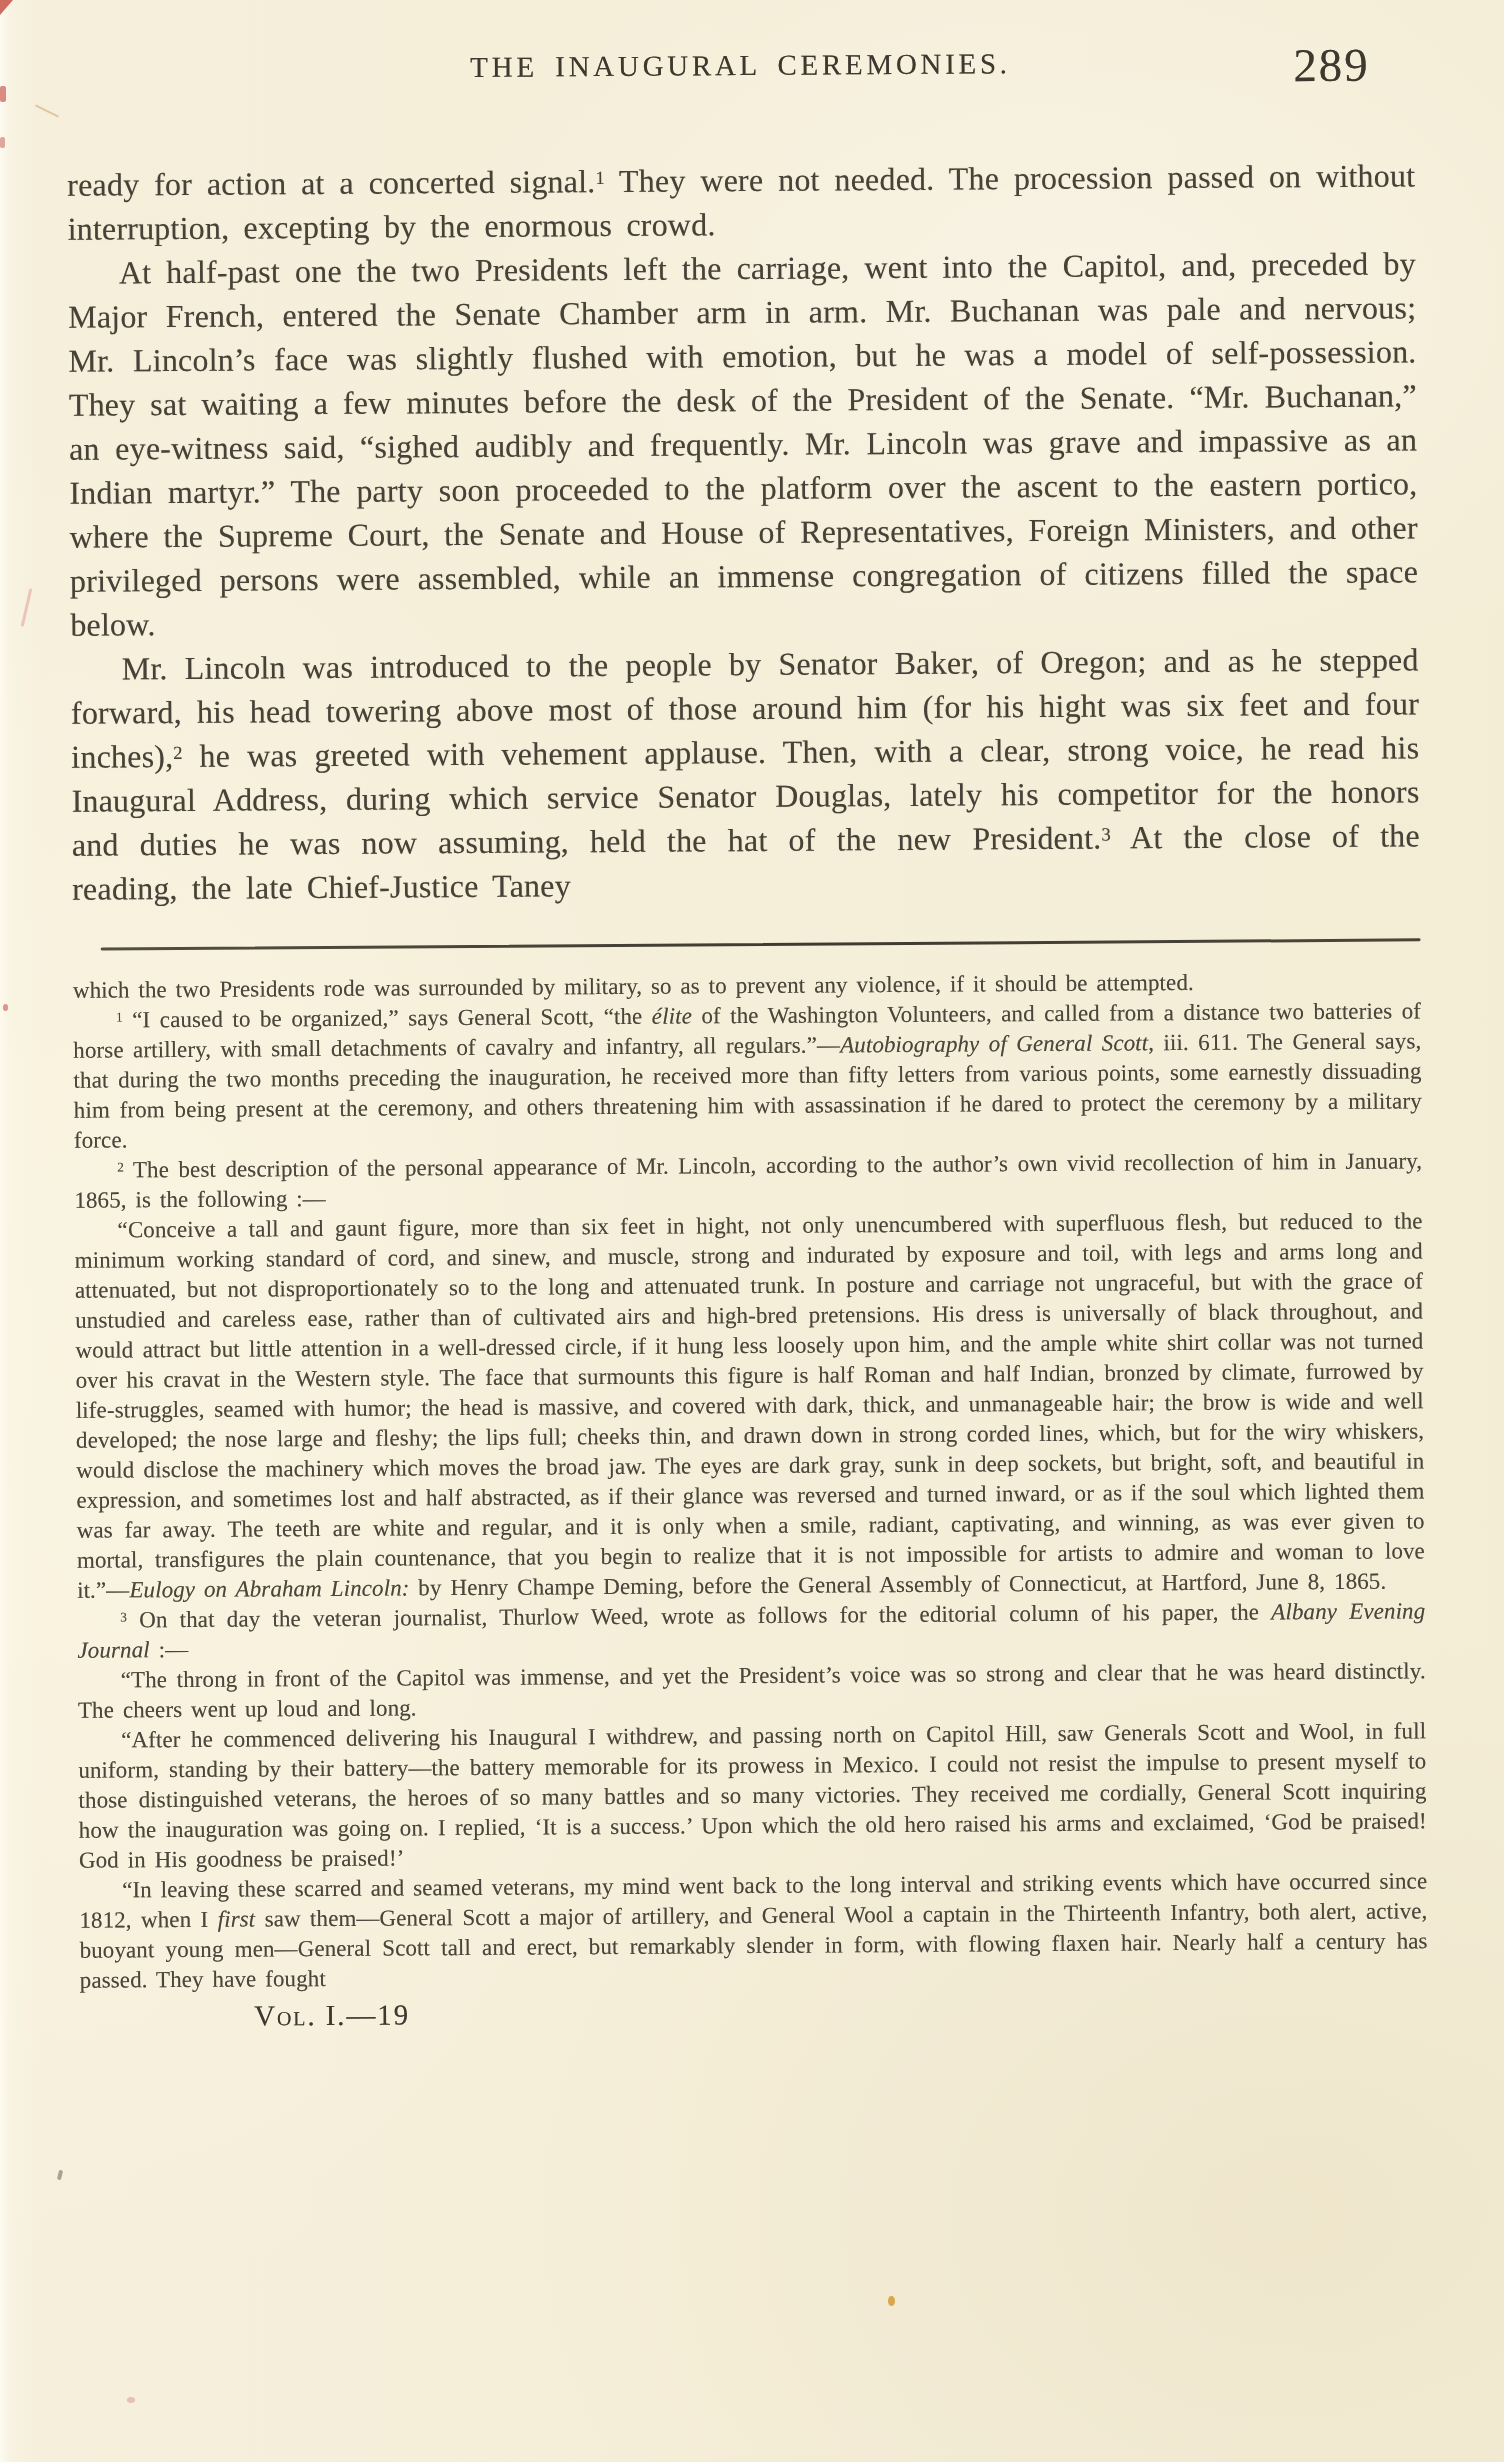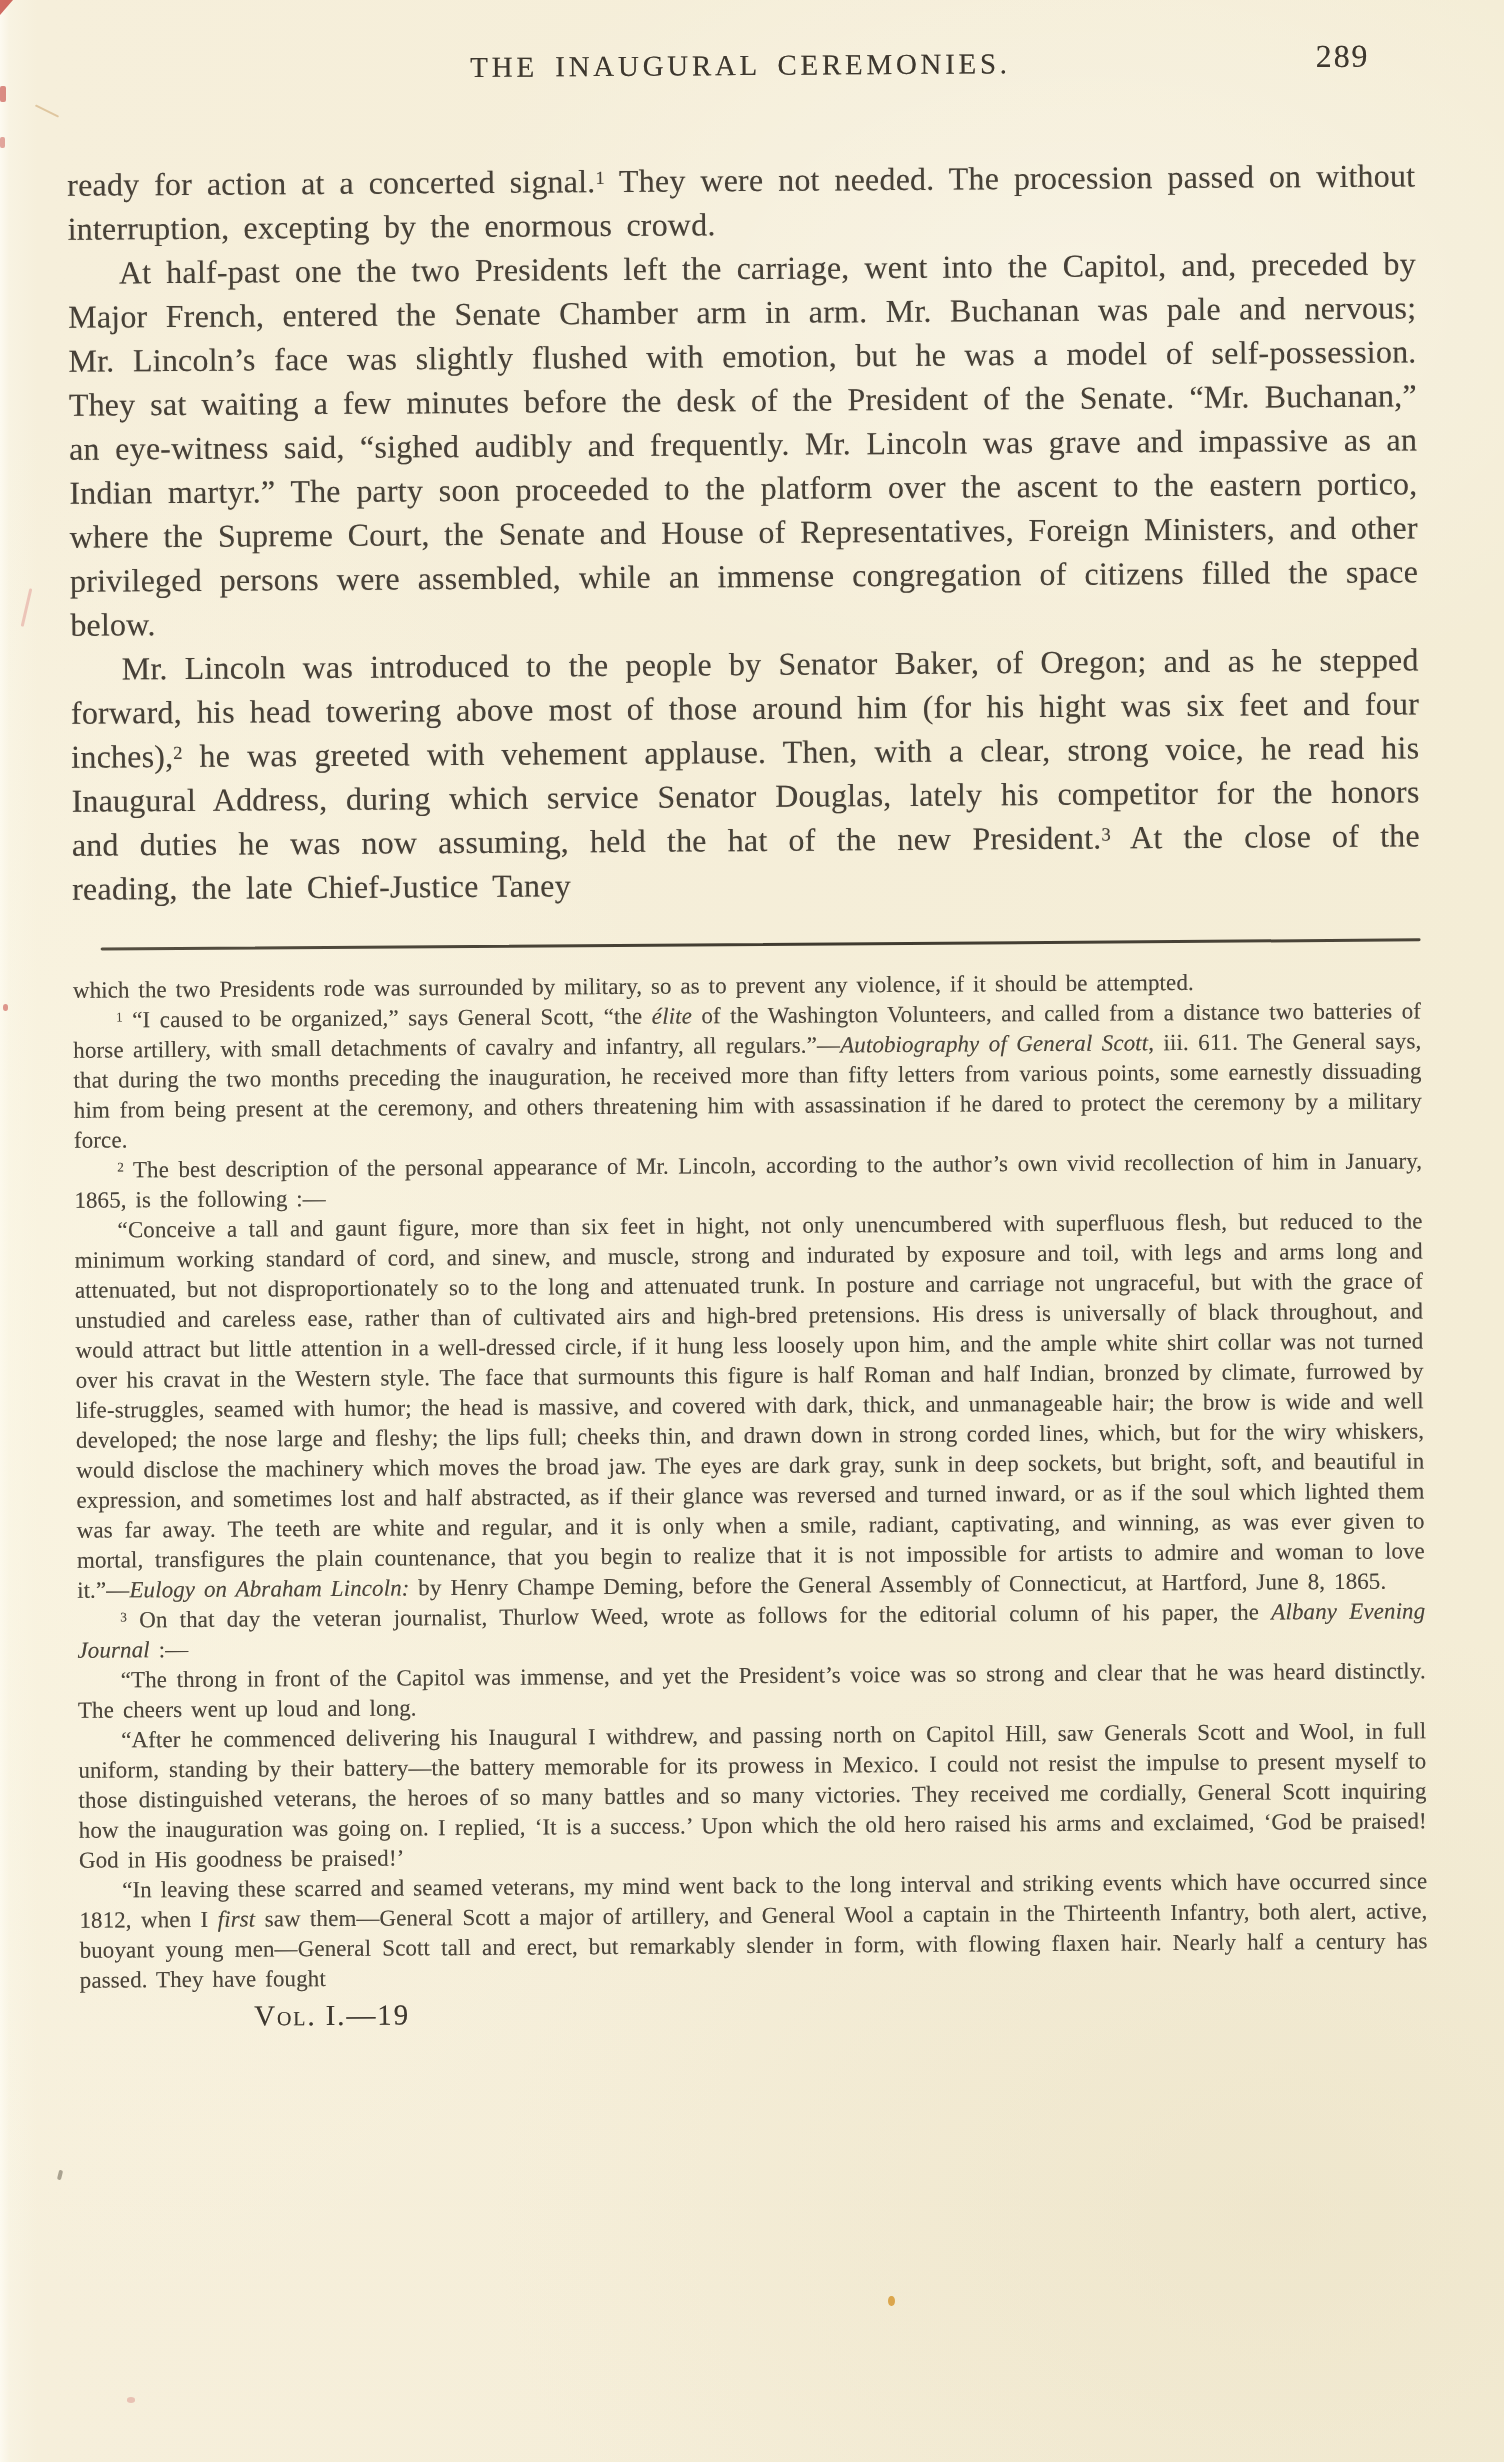--- a/index.html
+++ b/index.html
@@ -25,21 +25,21 @@
   }
 
   .page-header { position:relative; text-align:center; height:49px; }
   .running-title {
     display:inline-block;
     font-size:29px; letter-spacing:3.7px; word-spacing:6.6px;
     color:#3e382f; text-shadow:0 0 0.6px rgba(62,56,47,0.55);
   }
   .page-number {
     position:absolute; right:45px; top:-7.5px;
-    font-size:32px; letter-spacing:1.9px; color:#3e382f;
+    font-size:47px; letter-spacing:1.9px; color:#3e382f;
     text-shadow:0 0 0.6px rgba(62,56,47,0.55);
   }
 
   .body-text {
     margin-top:60px;
     font-size:32px; line-height:44px;
     word-spacing:6px; letter-spacing:0.2px;
     text-align:justify;
     color:#474138;
     text-shadow:0 0 0.7px rgba(70,62,50,0.45);

